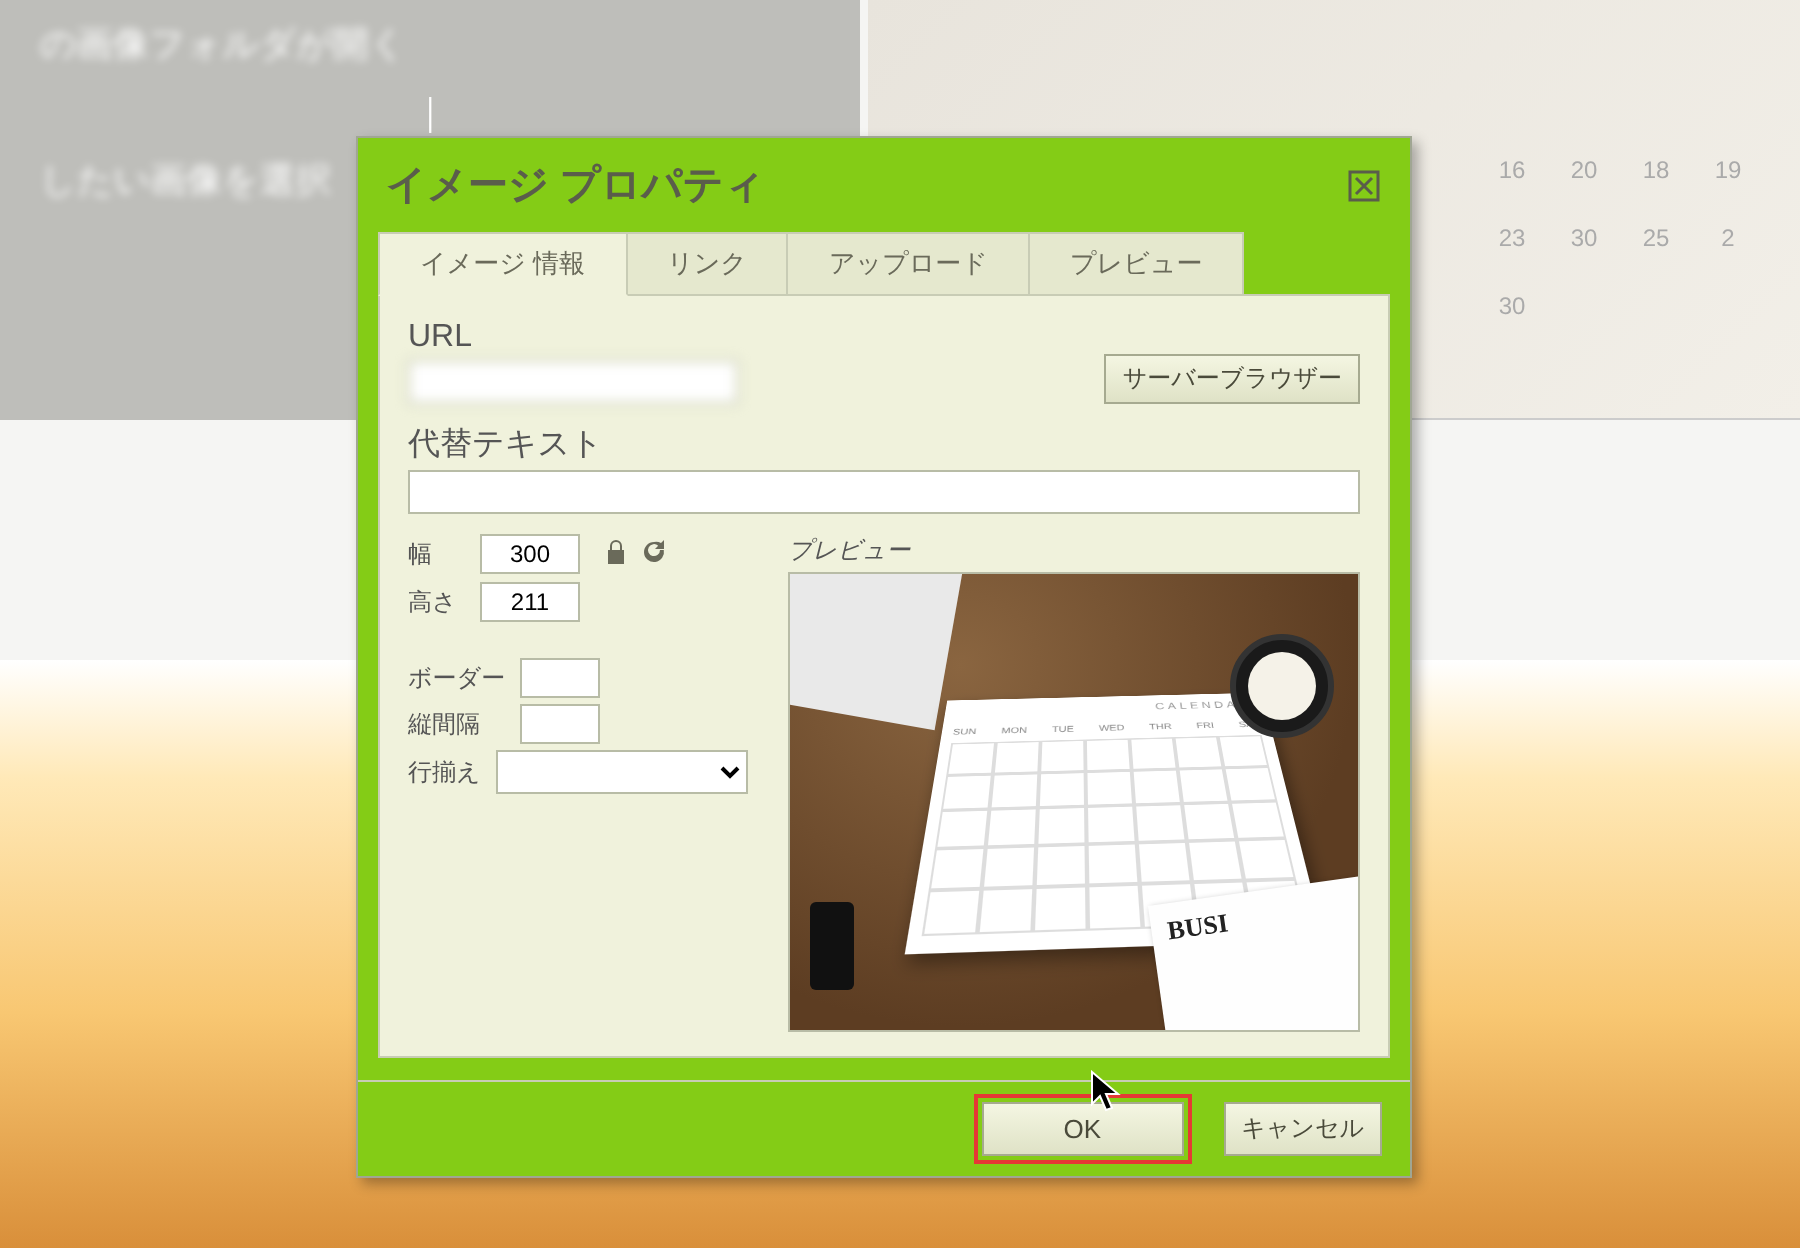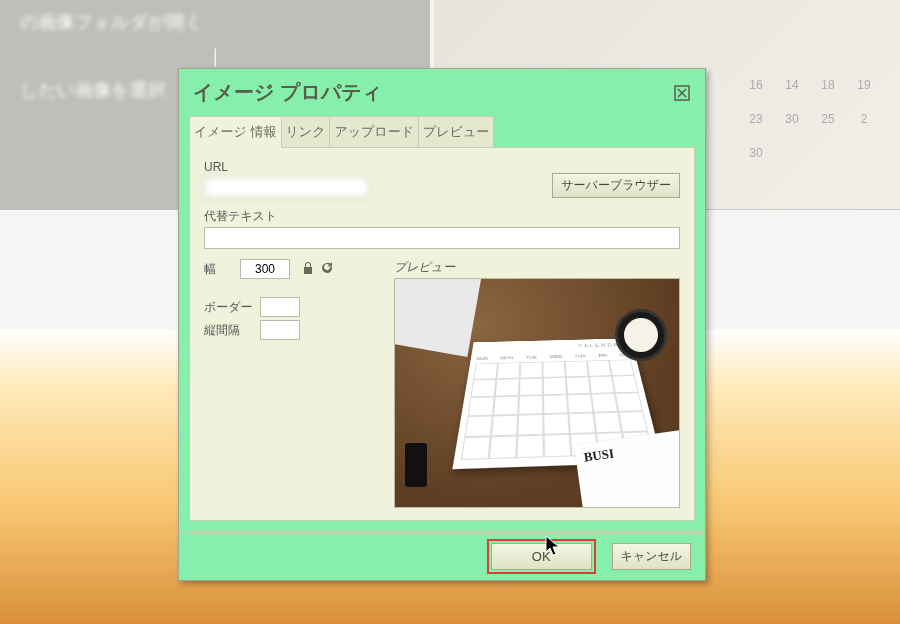--- a/index.html
+++ b/index.html
@@ -28,53 +28,53 @@
   }
   .bg-top-text .line1 { filter: blur(2px); }
   .bg-top-text .pipe { text-align: center; margin: 10px 0; }
   .bg-sky {
     position: absolute; top: 330px; left: 0; right: 0; bottom: 0;
     background: linear-gradient(to bottom, #fff 0%, #ffe9b8 20%, #f8c772 60%, #d98f3a 100%);
   }
 
   .dialog {
     position: absolute; left: 178px; top: 68px; width: 528px;
-    background: #86efac; border: 1px solid #a0a693;
+    background: #84cc16; border: 1px solid #a0a693;
     box-shadow: 3px 3px 6px rgba(0,0,0,0.3);
     z-index: 10;
   }
   .dlg-title {
     padding: 10px 14px; font-size: 20px; color: #5a5d4b; font-weight: bold;
     display:flex; justify-content:space-between; align-items:center;
   }
   .dlg-close {
     width: 18px; height: 18px; cursor: pointer;
     display: inline-flex; align-items:center; justify-content:center;
   }
   .dlg-close svg { width:16px; height:16px; }
   .tabs {
     display: flex; padding: 0 10px; gap: 0;
   }
   .tab {
-    padding: 6px 4px; font-size: 13px; color: #6a6a5a;
+    padding: 6px 20px; font-size: 13px; color: #6a6a5a;
     border: 1px solid #c8ccb5; border-bottom: none;
     background: #e5e8ce; cursor: pointer;
     margin-right:-1px;
   }
   .tab.active {
     background: #f0f2dc; border-bottom: 1px solid #f0f2dc;
     position: relative; z-index: 2;
   }
   .tab-body {
     margin: 0 10px 10px 10px; padding: 12px 14px;
     border: 1px solid #c8ccb5; background: #f0f2dc;
     position: relative; top: -1px;
   }
   .row { margin-bottom: 10px; }
-  .lbl { font-size: 12px; color: #555; display:block; margin-bottom:2px;}
+  .lbl { font-size: 16px; color: #555; display:block; margin-bottom:2px;}
   .url-row { display:flex; gap:6px; align-items:flex-end;}
   .url-row input[type=text]{
     flex:1; height:22px; border:1px solid #b8bca6; padding:0 4px; font-size:12px;
     background:#fff;
   }
   .btn {
     background: linear-gradient(to bottom,#f4f6e2,#dfe2c6);
     border:1px solid #a6aa90; padding:3px 8px; font-size:12px; cursor:pointer;
     color:#4a4a3a;
   }
@@ -133,21 +133,21 @@
     display:grid; grid-template-columns:repeat(4,36px); grid-auto-rows:34px; text-align:center;}
 </style>
 </head>
 <body>
 
 <div class="bg">
   <div class="bg-top"></div>
   <div class="bg-top-photo">
     <div class="nums">
       <div>16</div>
-        <div>14</div>
+        <div>20</div>
         <div>18</div>
         <div>19</div>
       <div>23</div>
         <div>30</div>
         <div>25</div>
         <div>2</div>
       <div>30</div>
         <div></div>
         <div></div>
         <div></div>
@@ -207,30 +207,40 @@
                   <path d="M3 6V4a3 3 0 016 0v2h1v7H2V6h1zm1 0h4V4a2 2 0 00-4 0v2z" fill="#6a6a5a"></path>
                 </svg>
             </span>
             <span title="reset">
               <svg width="14" height="14" viewBox="0 0 14 14">
                   <path d="M7 2a5 5 0 104.9 4H10a3 3 0 11-.9-2.1L7.5 5.5H12V1l-1.5 1.5A5 5 0 007 2z" fill="#6a6a5a"></path>
                 </svg>
             </span>
           </span>
         </div>
+        <div class="dim-row">
+          <label>高さ</label>
+          <input type="text" value="211" style="">
+        </div>
 
         <div style="height:14px"></div>
 
         <div class="spacing-row">
           <label>ボーダー</label>
           <input type="text" value="" style="">
         </div>
         <div class="spacing-row">
           <label>縦間隔</label>
           <input type="text" value="" style="">
+        </div>
+        <div class="align-row">
+          <label>行揃え</label>
+          <select>
+            <option></option>
+          </select>
         </div>
       </div>
 
       <div class="rightcol">
         <div class="preview-lbl">プレビュー</div>
         <div class="preview">
           <div class="pv">
             <div class="pv-desk"></div>
             <div class="pv-laptop"></div>
             <div class="pv-cal">

